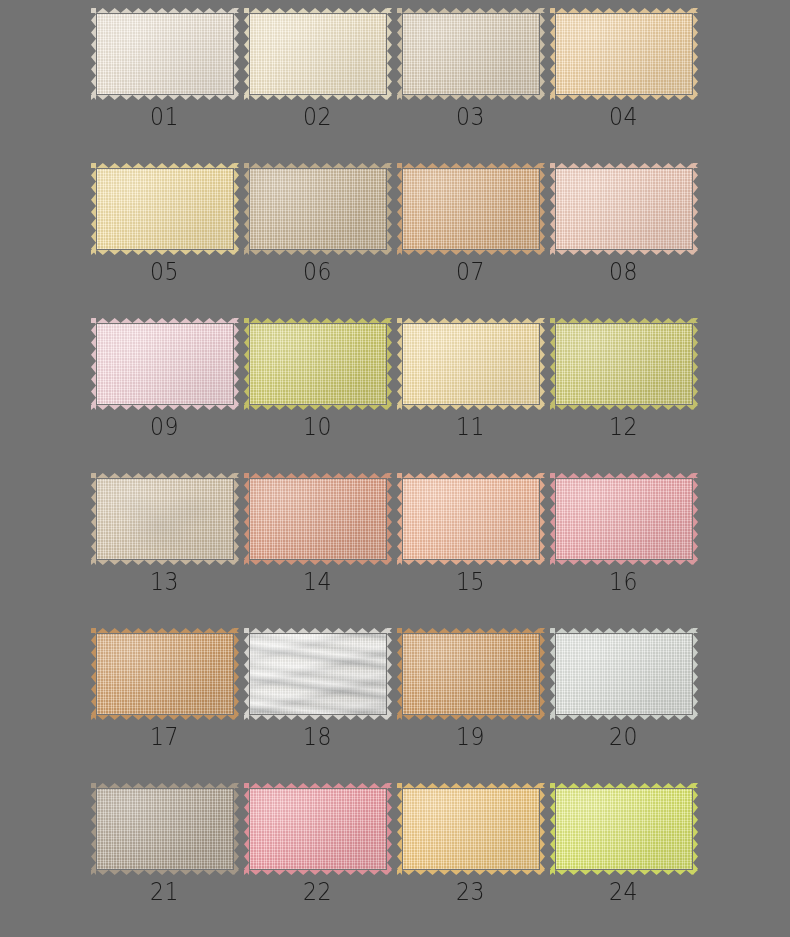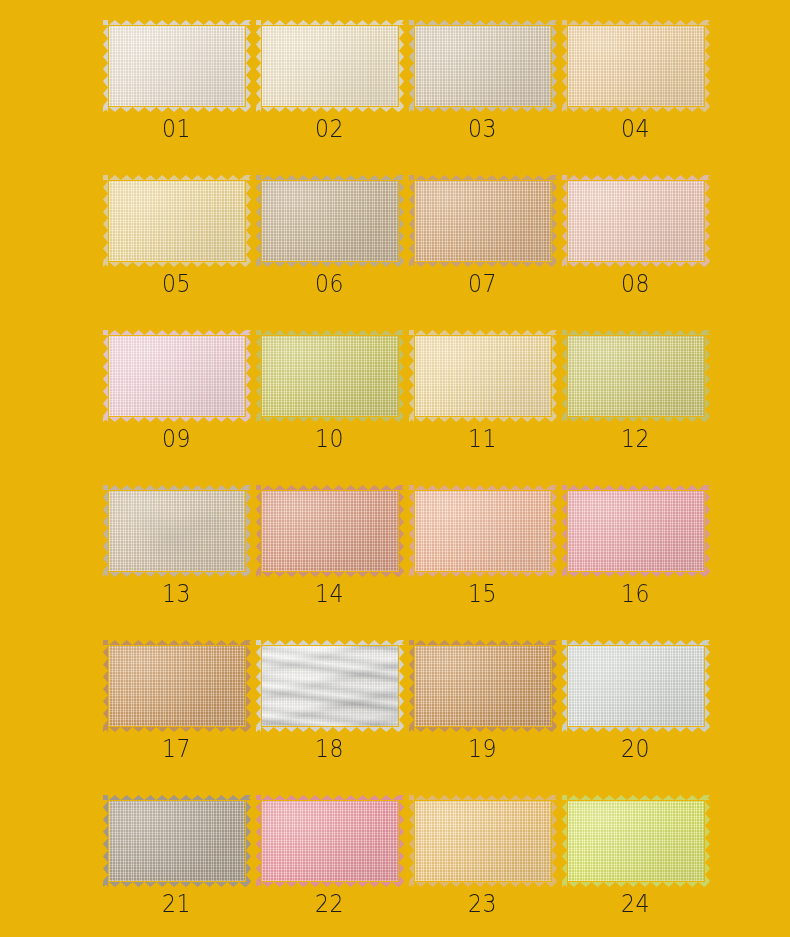--- a/index.html
+++ b/index.html
@@ -13,23 +13,23 @@
     height: 937px;
     overflow: hidden;
     font-family: "Liberation Sans", "DejaVu Sans", sans-serif;
     -webkit-font-smoothing: antialiased;
   }
 
   #swatch-sheet {
     position: relative;
     width: 790px;
     height: 937px;
-    background: #eab308;
+    background: #737373;
     box-sizing: border-box;
-    padding: 12px;
+    padding: 0;
   }
 
   .swatch-grid {
     display: grid;
     grid-template-columns: repeat(4, 153px);
     grid-template-rows: repeat(6, 155px);
     justify-content: start;
     align-content: start;
     padding-top: 8px;
     padding-left: 88px;

